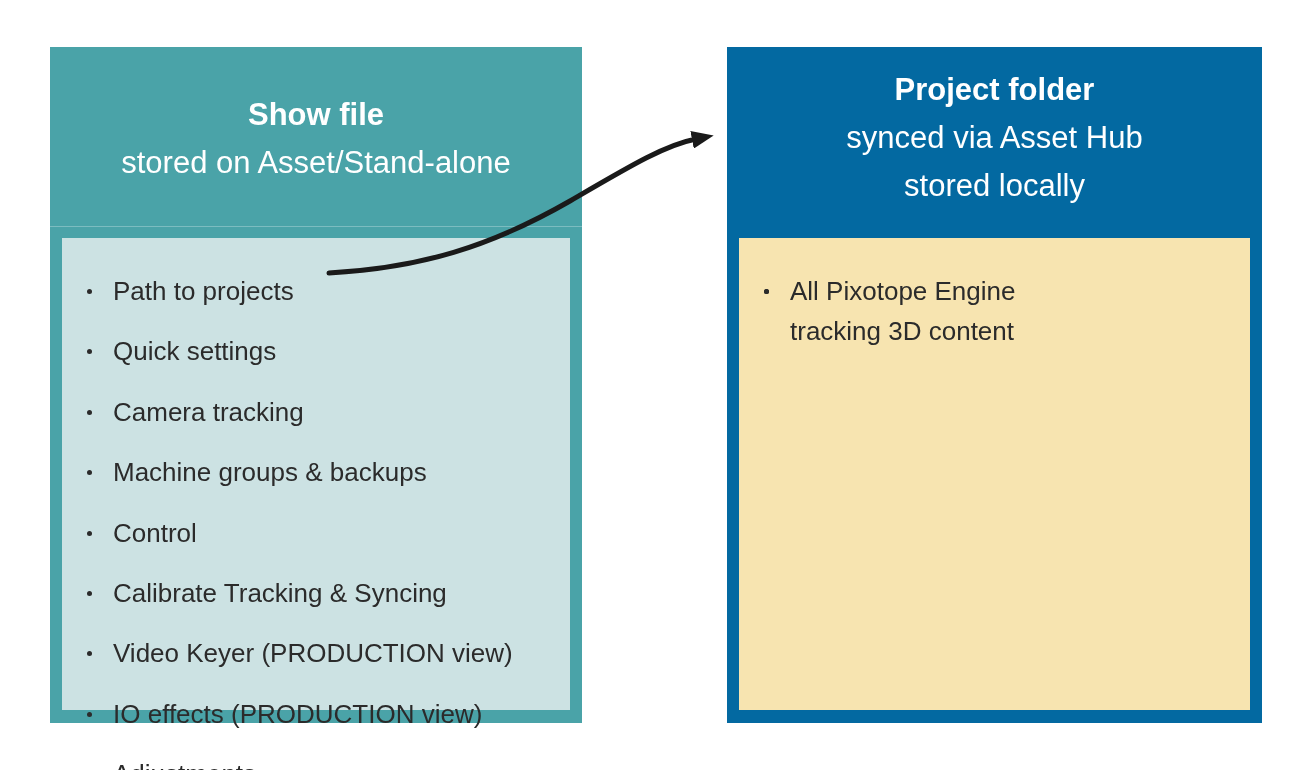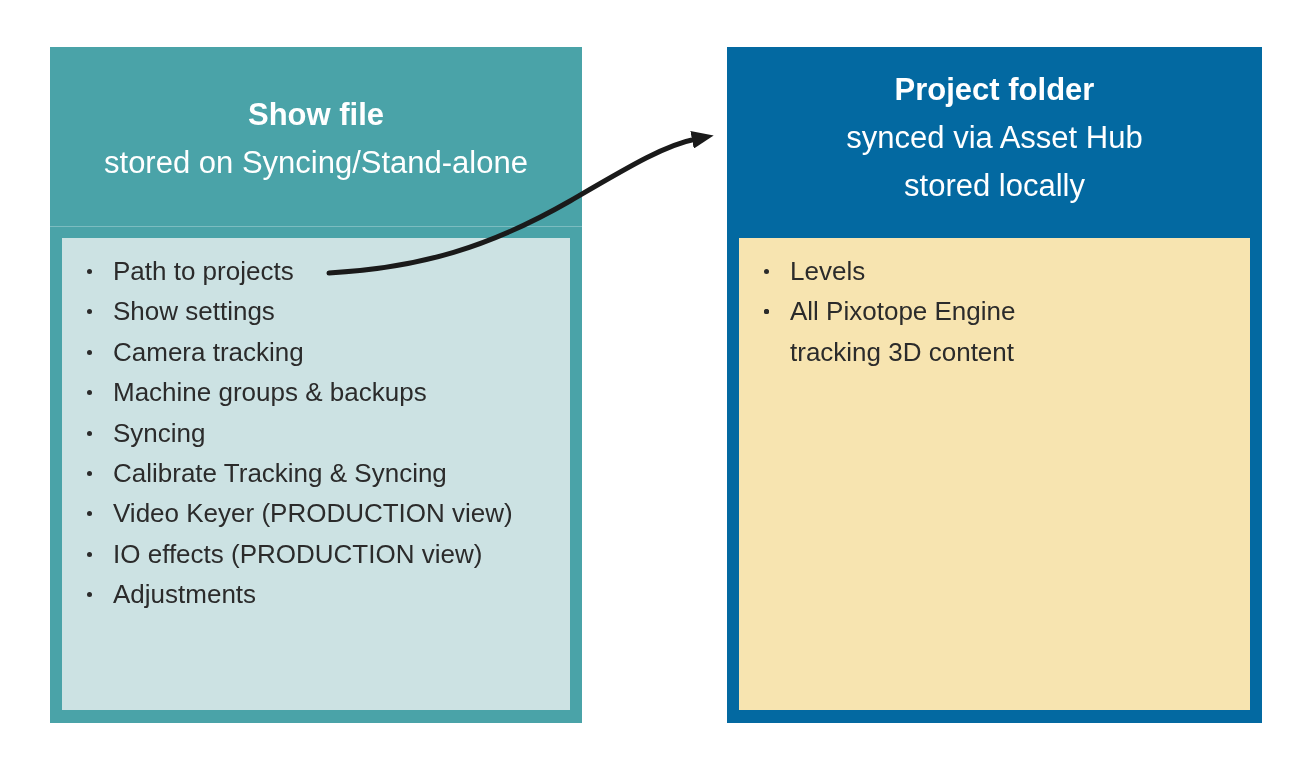--- a/index.html
+++ b/index.html
@@ -62,20 +62,21 @@
     margin: 0;
     padding: 13px 16px 0 24px;
     list-style: none;
   }
   .list-item {
     position: relative;
     padding-left: 27px;
     line-height: 40.4px;
     font-size: 26px;
     color: #2B2B2B;
+    margin-top: 20px;
   }
   .bullet {
     position: absolute;
     left: 1px;
     top: 18px;
     width: 5px;
     height: 5px;
     border-radius: 50%;
     background: #2B2B2B;
   }
@@ -93,50 +94,50 @@
 </head>
 <body>
 
 <div class="canvas">
 
   <section class="panel left">
     <header class="panel-header">
       <div class="panel-title">Show file</div>
       <div class="panel-subtitles">
 
-          <div class="subtitle-line">stored on Syncing/Stand-alone</div>
+          <div class="subtitle-line">stored on Asset/Stand-alone</div>
         </div>
     </header>
     <div class="panel-body">
       <ul class="item-list">
 
           <li class="list-item">
             <span class="bullet"></span>
             <span class="item-text">Path to projects</span>
           </li>
 
 
           <li class="list-item">
             <span class="bullet"></span>
-            <span class="item-text">Show settings</span>
+            <span class="item-text">Quick settings</span>
           </li>
 
           <li class="list-item">
             <span class="bullet"></span>
             <span class="item-text">Camera tracking</span>
           </li>
 
           <li class="list-item">
             <span class="bullet"></span>
             <span class="item-text">Machine groups &amp; backups</span>
           </li>
 
           <li class="list-item">
             <span class="bullet"></span>
-            <span class="item-text">Syncing</span>
+            <span class="item-text">Control</span>
           </li>
 
           <li class="list-item">
             <span class="bullet"></span>
             <span class="item-text">Calibrate Tracking &amp; Syncing</span>
           </li>
 
           <li class="list-item">
             <span class="bullet"></span>
             <span class="item-text">Video Keyer (PRODUCTION view)</span>
@@ -162,24 +163,20 @@
       <div class="panel-subtitles">
 
           <div class="subtitle-line">synced via Asset Hub</div>
 
           <div class="subtitle-line">stored locally</div>
         </div>
     </header>
     <div class="panel-body">
       <ul class="item-list">
 
-          <li class="list-item">
-            <span class="bullet"></span>
-            <span class="item-text">Levels</span>
-          </li>
 
           <li class="list-item">
             <span class="bullet"></span>
           </li>
 
           <li class="list-item">
             <span class="bullet"></span>
             <span class="item-text">All Pixotope Engine tracking 3D content</span>
           </li>
         </ul>

